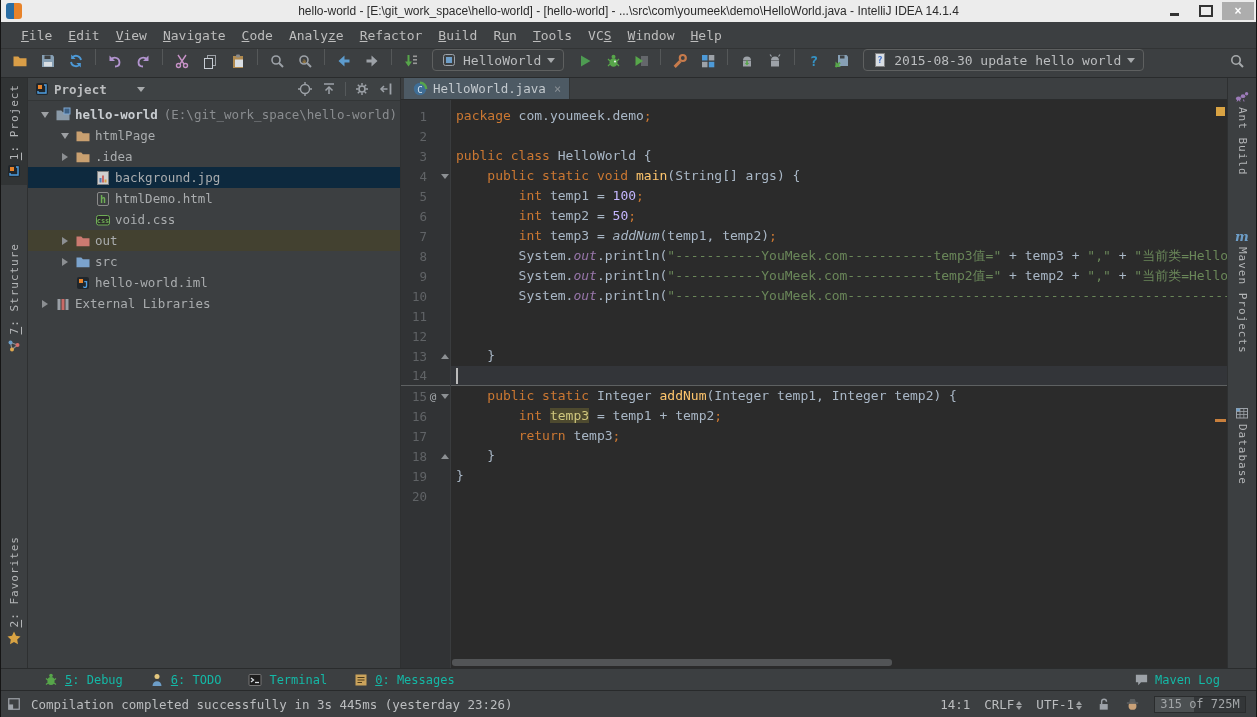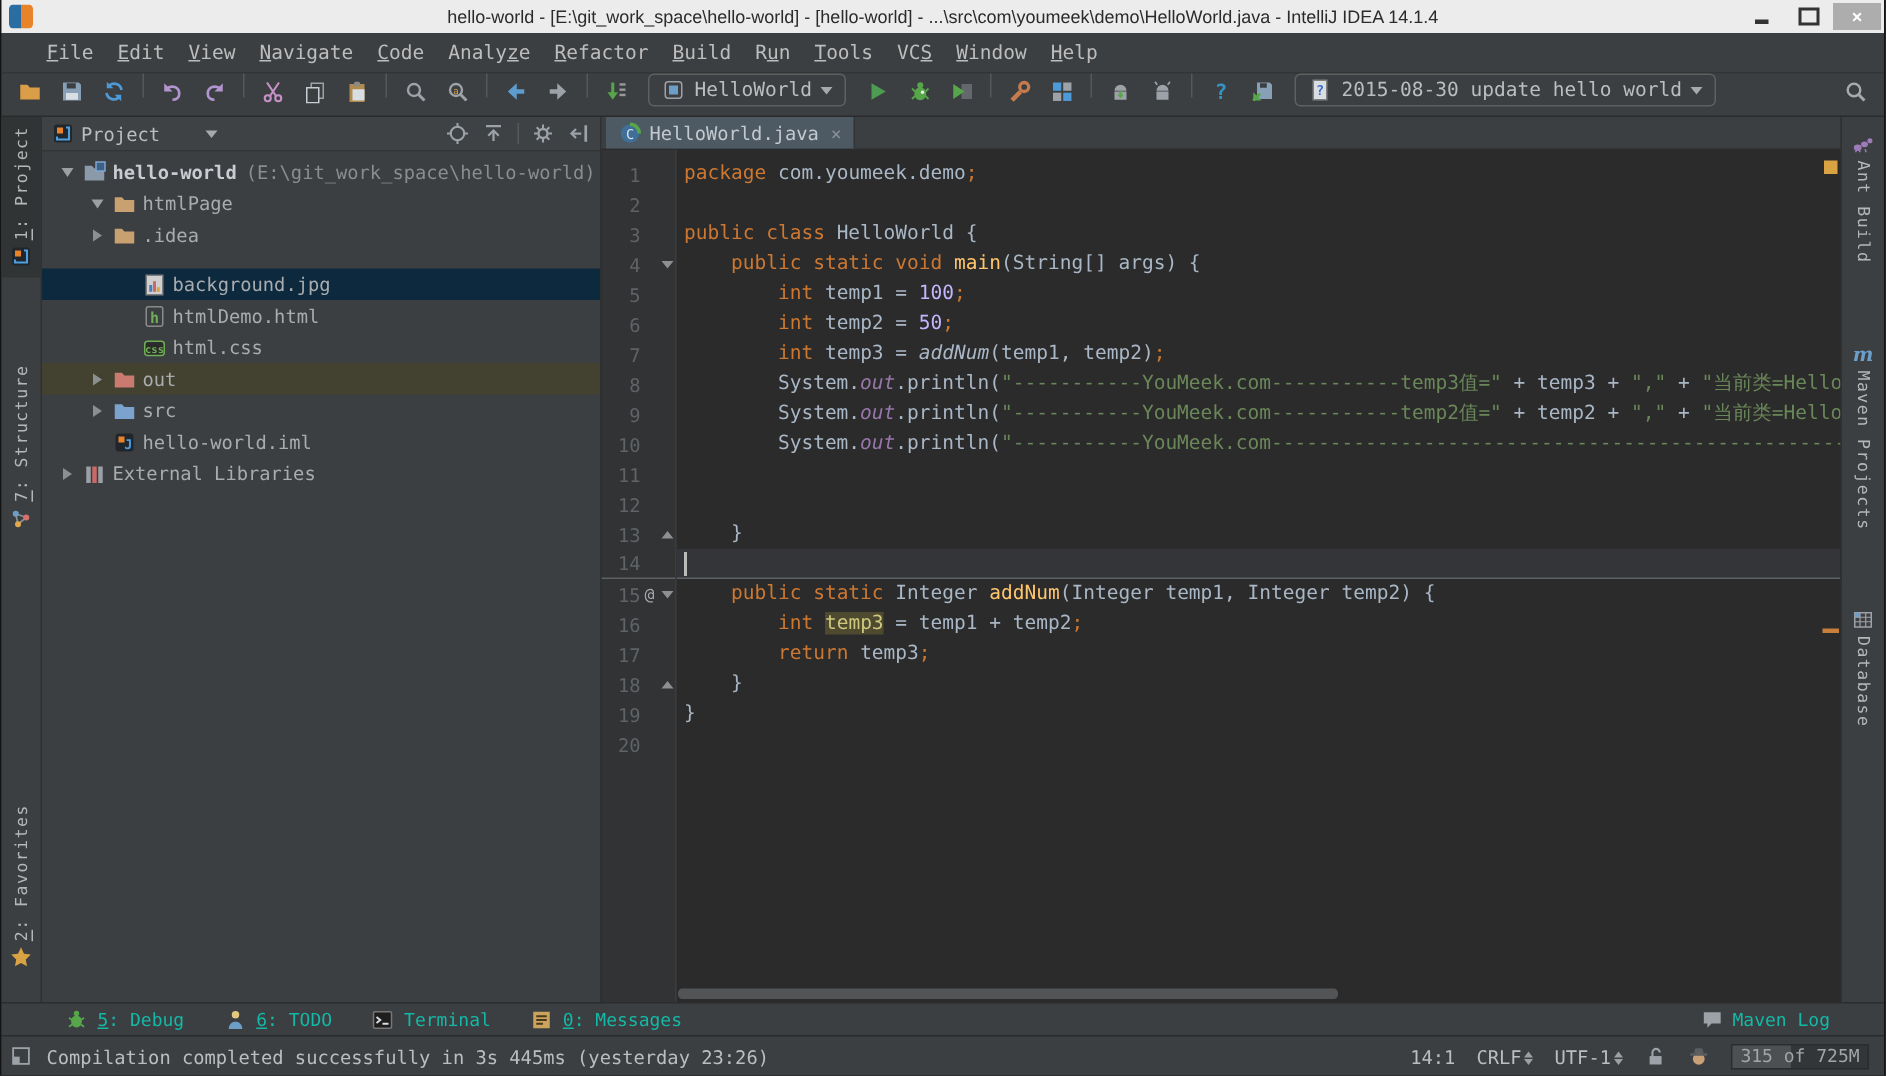--- a/index.html
+++ b/index.html
@@ -19,21 +19,21 @@
   .tb-title { position:absolute; left:0; right:0; text-align:center; pointer-events:none; }
   .tb-controls { margin-left:auto; display:flex; align-items:center; height:100%; z-index:2; }
   .tb-btn { width:32px; height:18px; display:flex; align-items:center; justify-content:center;
             font-size:12px; color:#222; }
   .tb-btn.min::after { content:""; width:9px; height:3px; background:#333; margin-top:7px; }
   .tb-btn.max::after { content:""; width:10px; height:8px; border:2px solid #333; }
   .tb-btn.close { background:#ADADAD; color:#fff; font-weight:bold; margin-right:2px; }
 
   
   .menu-bar { height:27px; background:#3C3F41; display:flex; align-items:center;
-              font-size:13px; color:#BDBDBD; padding-left:22px; flex:none;
+              font-size:13px; color:#BDBDBD; padding-left:12px; flex:none;
               border-bottom:1px solid #323435; }
   .menu-item { padding:3px 8px; cursor:default; }
   .menu-item u { text-decoration:underline; }
 
   
   .toolbar { height:29px; background:#3C3F41; display:flex; align-items:flex-start; gap:2px;
              padding:0 6px; flex:none; border-bottom:1px solid #292B2C; }
   .tbtn { width:26px; height:24px; display:flex; align-items:center; justify-content:center; }
   .tsep { width:1px; height:16px; background:#555859; margin:0 4px; }
   .combo { height:22px; border:1px solid #5E6060; border-radius:4px; display:flex;
@@ -54,21 +54,21 @@
   .vtool.active { background:#313435; }
   .vtool .vtxt-up { writing-mode:vertical-rl; transform:rotate(180deg); letter-spacing:1px; }
   .vtool .vtxt-dn { writing-mode:vertical-rl; letter-spacing:1px; }
   .vtool u { text-decoration:underline; }
 
   
   .project-panel { width:373px; flex:none; background:#3C3F41; display:flex;
                    flex-direction:column; border-right:1px solid #2E3031; }
   .panel-header { height:23px; background:#3E4244; display:flex; align-items:center;
                   padding:0 6px; color:#BBBDBF; font-size:12.5px;
-                  border-bottom:1px solid #333637; flex:none; }
+                  border-bottom:1px solid #333637; flex:none;font-weight:bold; }
   .panel-header .ph-title { margin:0 6px 0 4px; }
   .panel-header .arrow-dn { width:0; height:0; border-left:4px solid transparent;
        border-right:4px solid transparent; border-top:5px solid #A7AAAC; margin-left:24px; }
   .ph-icons { margin-left:auto; display:flex; align-items:center; gap:8px; }
   .ph-sep { width:1px; height:14px; background:#55595B; }
   .tree { flex:1; padding-top:3px; overflow:hidden; font-size:12.5px; color:#A9ACAE; }
   .tree-row { height:21px; display:flex; align-items:center; white-space:nowrap; }
   .tree-row.selected { background:#0D293E; }
   .tree-row.excluded { background:#434130; }
   .tw { width:18px; flex:none; display:flex; align-items:center; justify-content:center; }
@@ -506,21 +506,21 @@
             <span class="tw">
               <span class="tri-right"></span>
             </span>
             <span class="ticon">
               <svg width="16" height="16" viewBox="0 0 16 16">
                 <path d="M1.5 3.5h4.8l1.6 1.8h6.6v8H1.5z" fill="#C9A070"></path>
               </svg>
             </span>
             <span class="tlabel">.idea</span>
           </div>
-          <div class="tree-row selected" style="padding-left: 48px; margin-top: 12px;">
+          <div class="tree-row selected" style="padding-left: 48px;">
             <span class="tw"></span>
             <span class="ticon">
               <svg width="16" height="16" viewBox="0 0 16 16">
                 <rect x="2.5" y="1.5" width="11" height="13" fill="#CFCFCF" stroke="#7F7F7F"></rect>
                 <rect x="4.5" y="8" width="2" height="4.5" fill="#4E7CB8"></rect>
                 <rect x="7" y="5.5" width="2" height="7" fill="#C96A66"></rect>
                 <rect x="9.5" y="9.5" width="2" height="3" fill="#D9A343"></rect>
               </svg>
             </span>
             <span class="tlabel">background.jpg</span>
@@ -536,21 +536,21 @@
             <span class="tlabel">htmlDemo.html</span>
           </div>
           <div class="tree-row" style="padding-left: 48px;">
             <span class="tw"></span>
             <span class="ticon">
               <svg width="16" height="16" viewBox="0 0 16 16">
                 <rect x="1.5" y="3.5" width="13" height="9.5" rx="2" fill="#2B2B2B" stroke="#6FAE56"></rect>
                 <text x="8" y="11" font-size="7" font-weight="bold" fill="#6FAE56" text-anchor="middle" font-family="DejaVu Sans Mono">css</text>
               </svg>
             </span>
-            <span class="tlabel">html.css</span>
+            <span class="tlabel">void.css</span>
           </div>
           <div class="tree-row excluded" style="padding-left: 28px;">
             <span class="tw">
               <span class="tri-right"></span>
             </span>
             <span class="ticon">
               <svg width="16" height="16" viewBox="0 0 16 16">
                 <path d="M1.5 3.5h4.8l1.6 1.8h6.6v8H1.5z" fill="#CB7A70"></path>
               </svg>
             </span>

